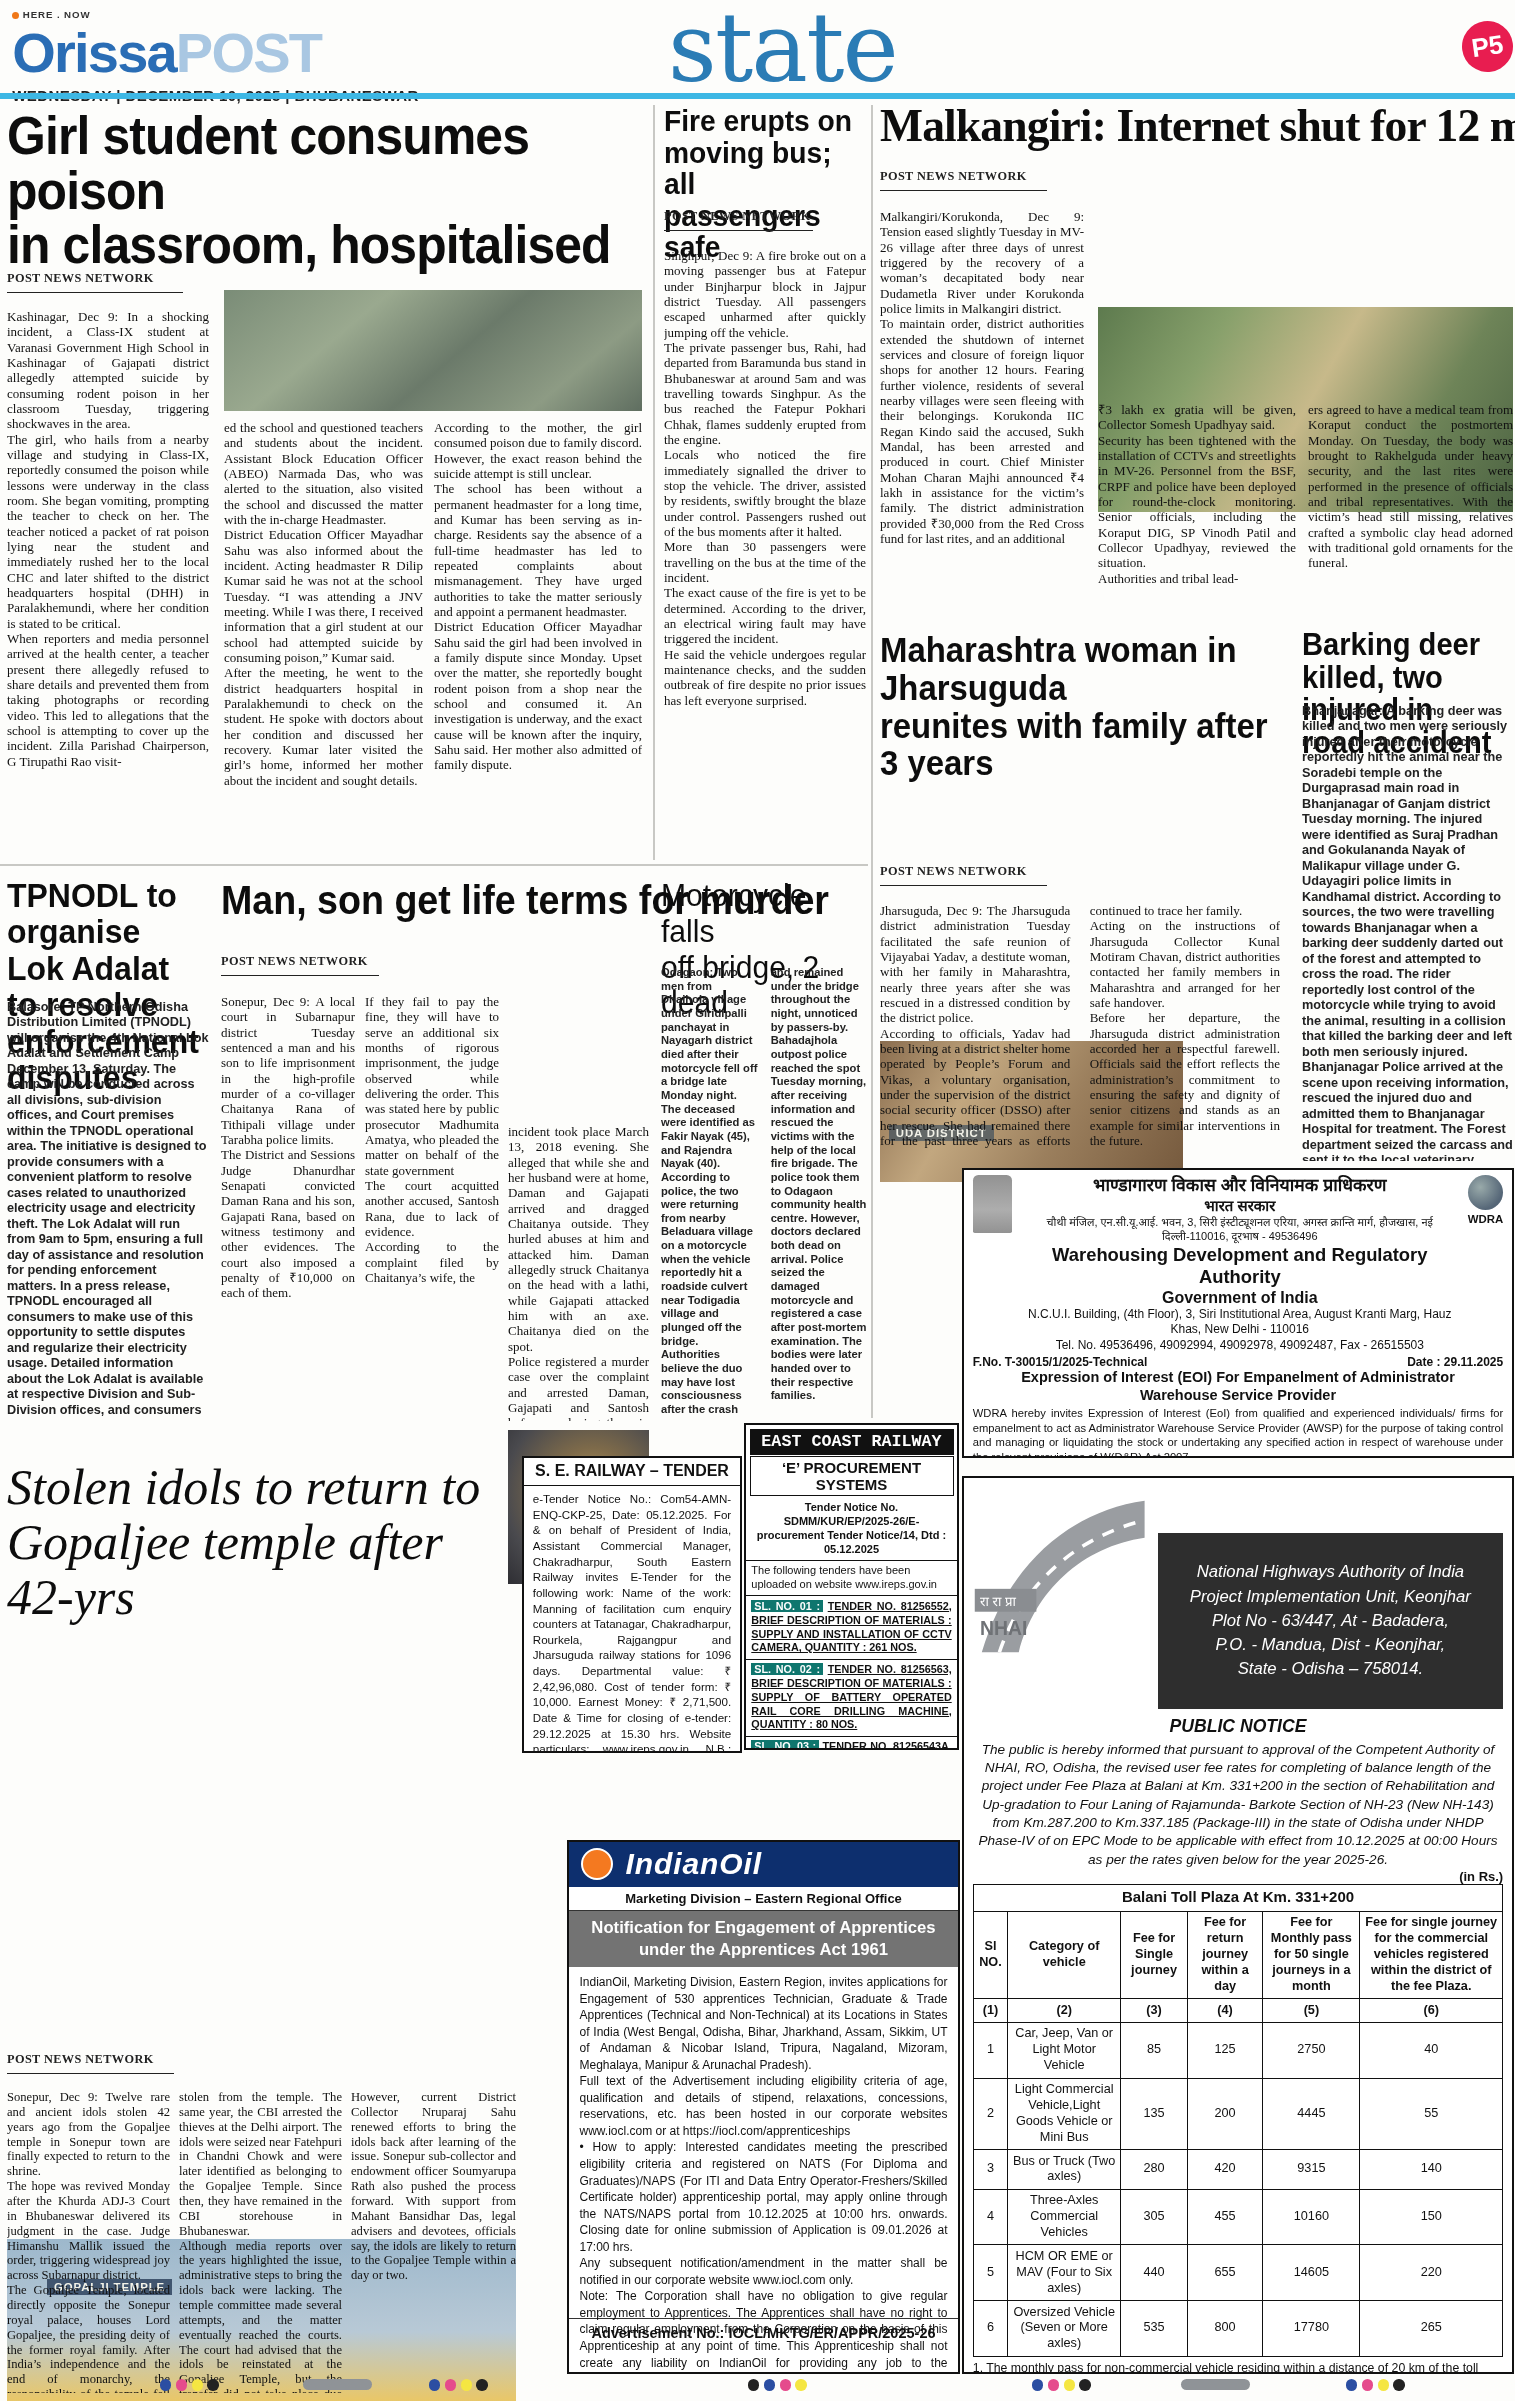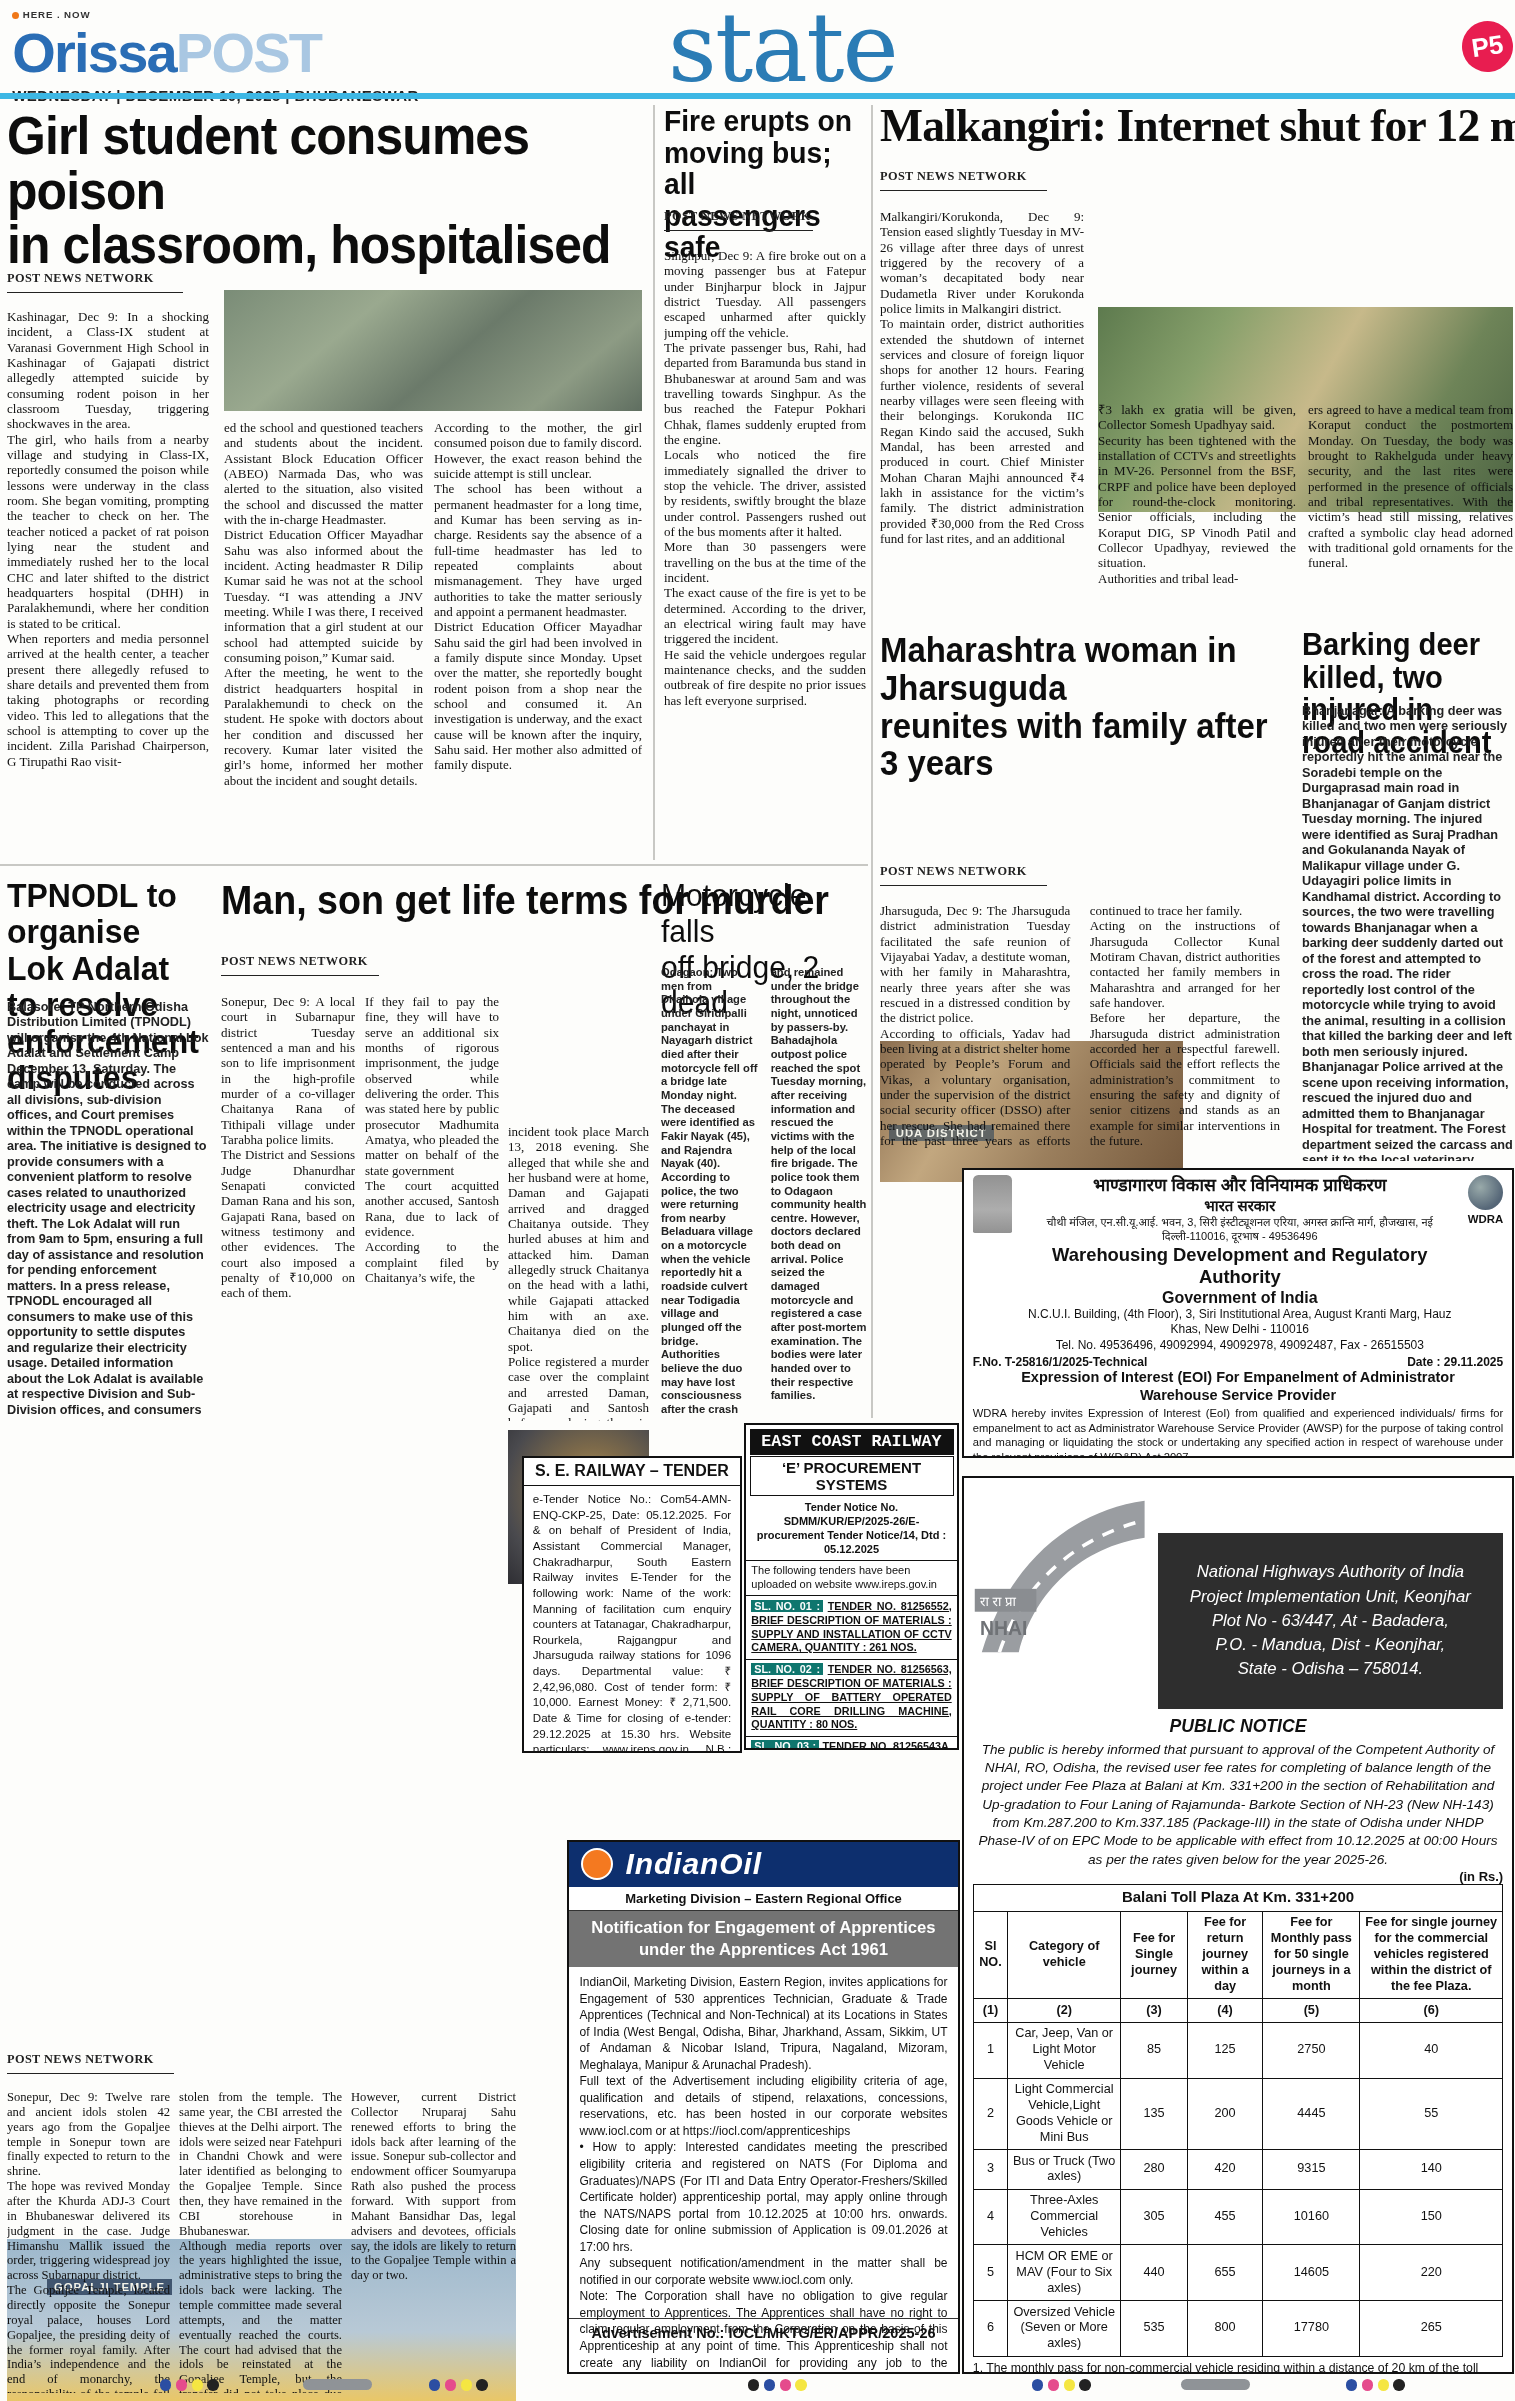--- a/index.html
+++ b/index.html
@@ -147,20 +147,22 @@
 The court acquitted another accused, Santosh Rana, due to lack of evidence.
 According to the complaint filed by Chaitanya’s wife, the</div>
   <div class="abs photo gavel" style="left:508px; top:963px; width:141px; height:154px;"></div>
   <div class="abs body-serif" style="left:508px; top:1124px; width:141px; height:297px;">incident took place March 13, 2018 evening. She alleged that while she and her husband were at home, Daman and Gajapati arrived and dragged Chaitanya outside. They hurled abuses at him and attacked him. Daman allegedly struck Chaitanya on the head with a lathi, while Gajapati attacked him with an axe. Chaitanya died on the spot.
 Police registered a murder case over the complaint and arrested Daman, Gajapati and Santosh before producing them in court. The case went to trial in the District and Sessions Court, where the statements of 12 witnesses were recorded.</div>
 
   <div class="abs hl-sans" style="left:661px; top:878px; width:211px; font-size:32px; font-weight:normal; line-height:1.12; white-space:pre-line;">Motorcycle falls
 off bridge, 2 dead</div>
   <div class="abs body-sans" style="left:661px; top:966px; width:207px; height:452px; column-count:2; column-gap:12.3px; font-size:11.2px; font-weight:bold; color:#222;">Odagaon: Two men from Dhajhola village under Giridipalli panchayat in Nayagarh district died after their motorcycle fell off a bridge late Monday night. The deceased were identified as Fakir Nayak (45), and Rajendra Nayak (40). According to police, the two were returning from nearby Beladuara village on a motorcycle when the vehicle reportedly hit a roadside culvert near Todigadia village and plunged off the bridge. Authorities believe the duo may have lost consciousness after the crash and remained under the bridge throughout the night, unnoticed by passers-by. Bahadajhola outpost police reached the spot Tuesday morning, after receiving information and rescued the victims with the help of the local fire brigade. The police took them to Odagaon community health centre. However, doctors declared both dead on arrival. Police seized the damaged motorcycle and registered a case after post-mortem examination. The bodies were later handed over to their respective families.</div>
 
+  <div class="abs hl-serif" style="left:7px; top:1460px; width:509px; font-size:50px; font-style:italic; font-weight:normal; line-height:1.1; white-space:pre-line;">Stolen idols to return to
+Gopaljee temple after 42-yrs</div>
   <div class="abs photo temple" style="left:7px; top:1618px; width:509px; height:422px;">
     <span class="photo-label" style="left:40px; top:40px; background:rgba(20,40,70,.7);">GOPALJI TEMPLE</span>
 
   </div>
   <div class="abs byline" style="left:7px; top:2052px; width:167px;">POST NEWS NETWORK</div>
   <div class="abs body-serif" style="left:7px; top:2090px; width:163px; height:303px; font-size:12.6px;">Sonepur, Dec 9: Twelve rare and ancient idols stolen 42 years ago from the Gopaljee temple in Sonepur town are finally expected to return to the shrine.
 The hope was revived Monday after the Khurda ADJ-3 Court in Bhubaneswar delivered its judgment in the case. Judge Himanshu Mallik issued the order, triggering widespread joy across Subarnapur district.
 The Gopaljee Temple, located directly opposite the Sonepur royal palace, houses Lord Gopaljee, the presiding deity of the former royal family. After India’s independence and the end of monarchy, the responsibility of the temple fell on the descendants.
 In 1982, 12 valuable idols — including those of Radha, Gopaljee, Garuda and nine other associated deities — were</div>
   <div class="abs body-serif" style="left:179px; top:2090px; width:163px; height:303px; font-size:12.6px;">stolen from the temple. The same year, the CBI arrested the thieves at the Delhi airport. The idols were seized near Fatehpuri in Chandni Chowk and were later identified as belonging to the Gopaljee Temple. Since then, they have remained in the CBI storehouse in Bhubaneswar.
@@ -212,21 +214,21 @@
         <div class="wdra-en-title" style="font-size:16px;">Government of India</div>
         <div class="small-center">N.C.U.I. Building, (4th Floor), 3, Siri Institutional Area, August Kranti Marg, Hauz Khas, New Delhi - 110016</div>
         <div class="small-center">Tel. No. 49536496, 49092994, 49092978, 49092487, Fax - 26515503</div>
       </div>
       <div style="text-align:center;">
         <span class="wdra-logo" style="display:inline-block;"></span>
         <div style="font-weight:bold; font-size:11.4px;">WDRA</div>
       </div>
     </div>
     <div style="display:flex; justify-content:space-between; font-weight:bold; font-size:12px; margin-top:1.8px;">
-      <span>F.No. T-25816/1/2025-Technical</span>
+      <span>F.No. T-30015/1/2025-Technical</span>
       <span>Date : 29.11.2025</span>
     </div>
     <div class="ad-title" style="font-size:14.5px; white-space:pre-line; line-height:1.2;">Expression of Interest (EOI) For Empanelment of Administrator
 Warehouse Service Provider</div>
     <div style="font-size:11.2px; line-height:1.3; text-align:justify; white-space:pre-line; margin-top:1.8px;">WDRA hereby invites Expression of Interest (EoI) from qualified and experienced individuals/ firms for empanelment to act as Administrator Warehouse Service Provider (AWSP) for the purpose of taking control and managing or liquidating the stock or undertaking any specified action in respect of warehouse under the relevant provisions of W(D&amp;R) Act.2007.
 The EoI Document containing the detailed requirements for the above is available at www.wdra.gov.in.
 Last date for submission of EOI has been extended upto 13.12.2025, 1800 hrs.</div>
 
   </div>
 

